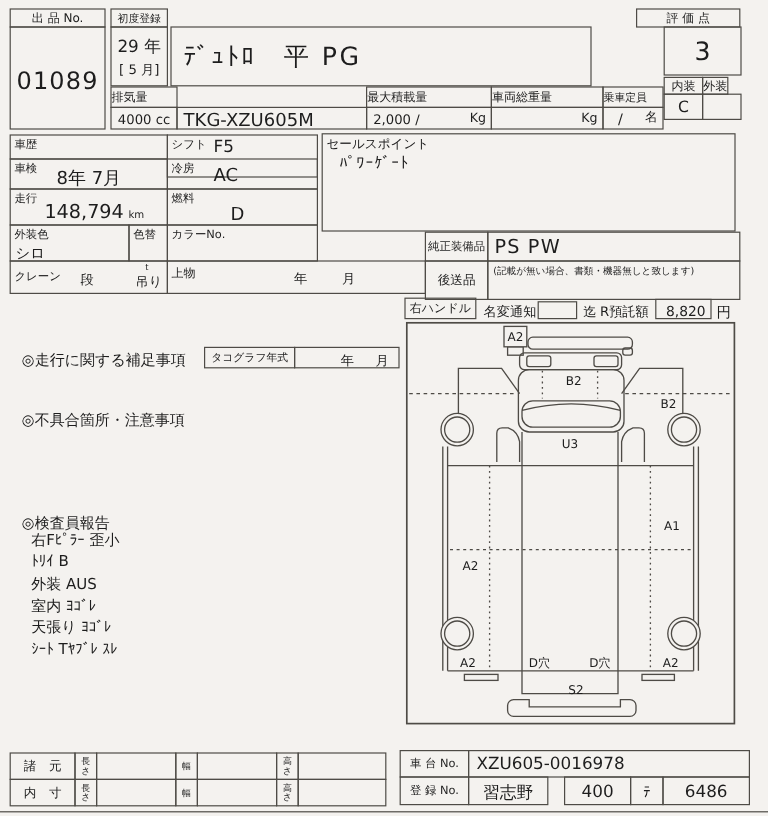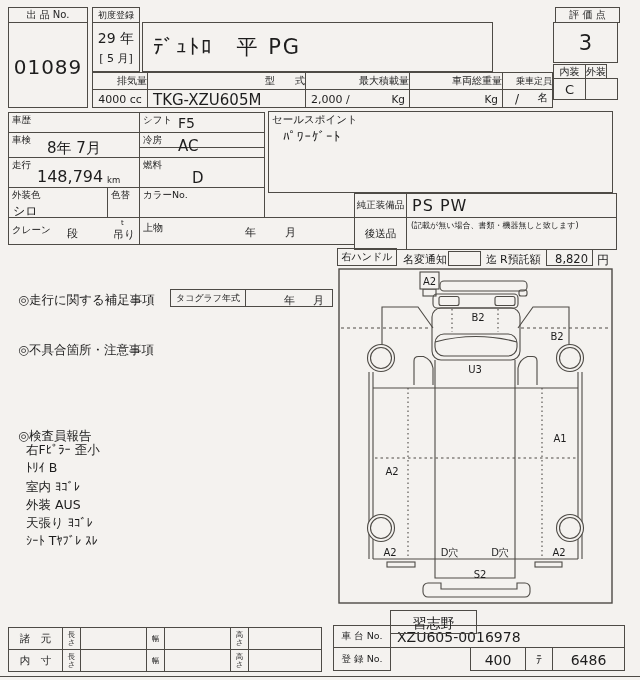--- a/index.html
+++ b/index.html
@@ -7,21 +7,21 @@
     position:relative;width:640px;height:680px;overflow:hidden;
     background:#f4f2ef;color:#1d1d1d;
     font-family:"DejaVu Sans","Liberation Sans",sans-serif;
   }
   .box{position:absolute;border:1px solid #4e4b46;box-sizing:border-box;}
   .nob{position:absolute;box-sizing:border-box;}
   .cl{position:absolute;left:3px;top:1px;font-size:9.5px;white-space:nowrap;}
   .cc{position:absolute;left:0;right:0;text-align:center;}
   .lbl-c{display:flex;align-items:center;justify-content:center;font-size:10px;white-space:nowrap;text-align:right;}
   .txt{position:absolute;white-space:nowrap;}
-  .row2lbl{font-size:10px;display:flex;align-items:center;justify-content:flex-end;font-family:Liberation Serif, serif;}
+  .row2lbl{font-size:10px;display:flex;align-items:center;justify-content:flex-start;font-family:Liberation Serif, serif;}
   .unit-r{position:absolute;right:4px;bottom:2px;font-size:10.5px;}
   .subv{font-size:7.5px;line-height:8px;display:flex;align-items:center;justify-content:center;text-align:center;word-break:break-all;padding:0 2px;}
   svg text{font-family:"DejaVu Sans","Liberation Sans",sans-serif;}
 </style>
 </head>
 <body>
 
 <div class="sheet">
 
   <div class="box lbl-c" style="left:8px;top:7px;width:80px;height:16px">
@@ -43,23 +43,20 @@
     <span class="txt" style="left:10px;top:10px;font-size:21px;letter-spacing:2px">ﾃﾞｭﾄﾛ　平 PG</span>
   </div>
 
   <div class="box row2lbl" style="left:92px;top:72px;width:56px;height:18px">
     <span>排気量</span>
   </div>
   <div class="box" style="left:92px;top:89px;width:56px;height:19px">
     <span class="cc" style="top:3px;font-size:11px">4000 cc</span>
   </div>
 
-  <div class="box row2lbl" style="left:147px;top:72px;width:159px;height:18px">
-    <span>型　　式</span>
-  </div>
   <div class="box" style="left:147px;top:89px;width:159px;height:19px">
     <span class="txt" style="left:5px;top:1px;font-size:15px">TKG-XZU605M</span>
   </div>
 
   <div class="box row2lbl" style="left:305px;top:72px;width:105px;height:18px">
     <span>最大積載量</span>
   </div>
   <div class="box" style="left:305px;top:89px;width:105px;height:19px">
     <span class="txt" style="left:5px;top:3px;font-size:11px">2,000 /</span>
     <span class="unit-r">Kg</span>
@@ -73,21 +70,21 @@
   </div>
 
   <div class="box row2lbl" style="left:502px;top:72px;width:51px;height:18px">
     <span style="font-size:9px">乗車定員</span>
   </div>
   <div class="box" style="left:502px;top:89px;width:51px;height:19px">
     <span class="txt" style="left:12px;top:2px;font-size:12px">/</span>
     <span class="unit-r">名</span>
   </div>
 
-  <div class="box lbl-c" style="left:555px;top:7px;width:65px;height:16px">
+  <div class="box lbl-c" style="left:530px;top:7px;width:87px;height:16px">
     <span>評 価 点</span>
   </div>
   <div class="box" style="left:553px;top:22px;width:65px;height:41px">
     <span class="cc" style="top:8px;font-size:21px">3</span>
   </div>
   <div class="box lbl-c" style="left:553px;top:64px;width:33px;height:15px">
     <span>内装</span>
   </div>
   <div class="box lbl-c" style="left:585px;top:64px;width:22px;height:15px">
     <span>外装</span>
@@ -187,22 +184,22 @@
     <span class="txt" style="left:38px;top:3px;font-size:11px">年</span>
     <span class="txt" style="right:8px;top:3px;font-size:11px">月</span>
   </div>
 
   <span class="txt" style="left:18px;top:342px;font-size:12.5px">◎不具合箇所・注意事項</span>
 
   <span class="txt" style="left:18px;top:428px;font-size:12.5px">◎検査員報告</span>
   <div class="nob" style="left:26px;top:441px;width:200px;font-size:12.5px;line-height:18.3px">
     <div>右Fﾋﾟﾗｰ 歪小</div>
     <div>ﾄﾘｲ B</div>
+    <div>外装 AUS</div>
     <div>室内 ﾖｺﾞﾚ</div>
-    <div>外装 AUS</div>
     <div>天張り ﾖｺﾞﾚ</div>
     <div>ｼｰﾄ Tﾔﾌﾞﾚ ｽﾚ</div>
   </div>
 
   <svg class="nob" style="left:0;top:0;width:640px;height:680px" viewBox="0 0 640 680">
     <g stroke="#4e4b46" fill="none" stroke-width="1.1">
       <rect x="339" y="269" width="273" height="334" stroke-width="1.4"></rect>
 
       <path d="M341,328 H430 M521,328 H610" stroke-dasharray="3 3"></path>
       <path d="M375,458 H576" stroke-dasharray="2.5 3"></path>
@@ -308,21 +305,21 @@
 
   <div class="box lbl-c" style="left:333px;top:625px;width:58px;height:23px">
     <span style="font-size:9.5px">車 台 No.</span>
   </div>
   <div class="box" style="left:390px;top:625px;width:235px;height:23px">
     <span class="txt" style="left:6px;top:3px;font-size:14px">XZU605-0016978</span>
   </div>
   <div class="box lbl-c" style="left:333px;top:647px;width:58px;height:24px">
     <span style="font-size:9.5px">登 録 No.</span>
   </div>
-  <div class="box" style="left:390px;top:610px;width:87px;height:24px">
+  <div class="box" style="left:390px;top:647px;width:67px;height:24px">
     <span class="cc" style="top:4px;font-size:14px">習志野</span>
   </div>
   <div class="box" style="left:470px;top:647px;width:56px;height:24px">
     <span class="cc" style="top:4px;font-size:14px">400</span>
   </div>
   <div class="box" style="left:525px;top:647px;width:28px;height:24px">
     <span class="cc" style="top:5px;font-size:12px">ﾃ</span>
   </div>
   <div class="box" style="left:552px;top:647px;width:73px;height:24px">
     <span class="cc" style="top:4px;font-size:14px">6486</span>

